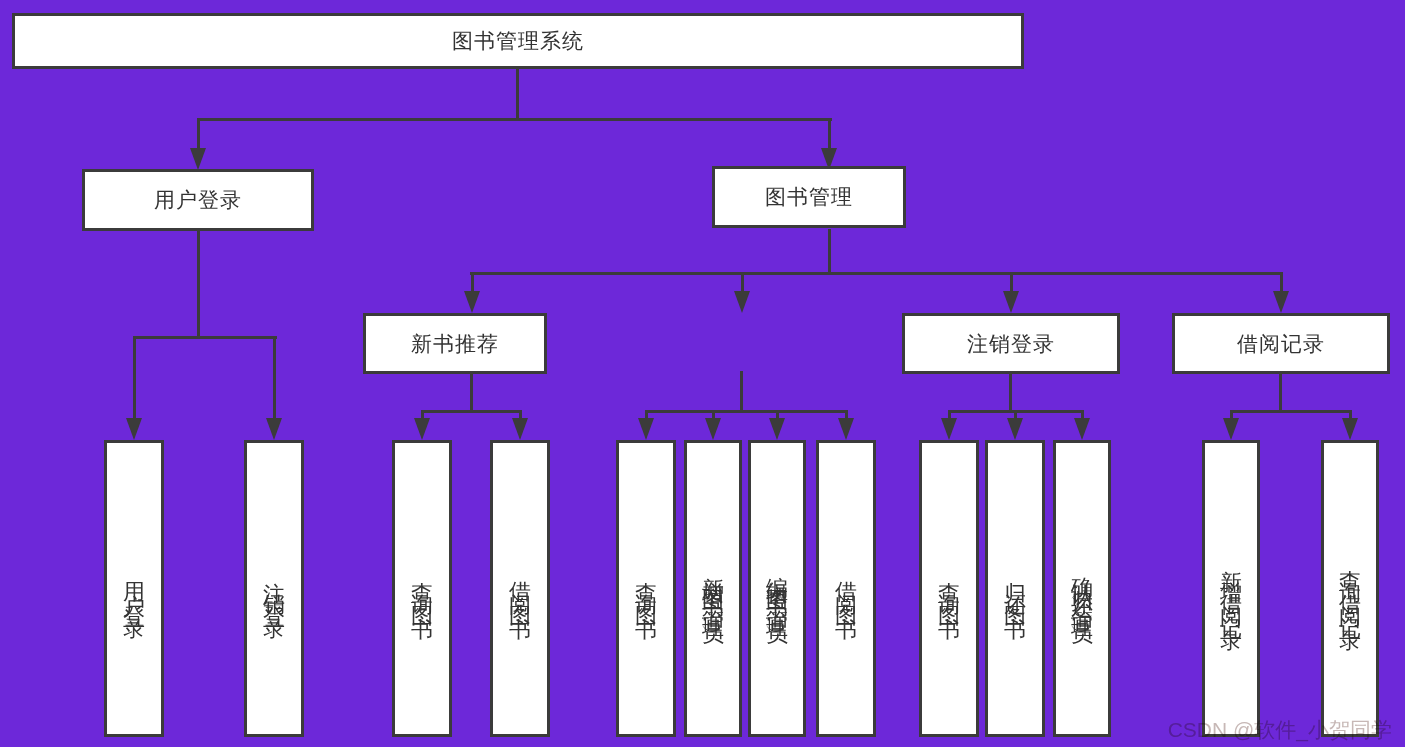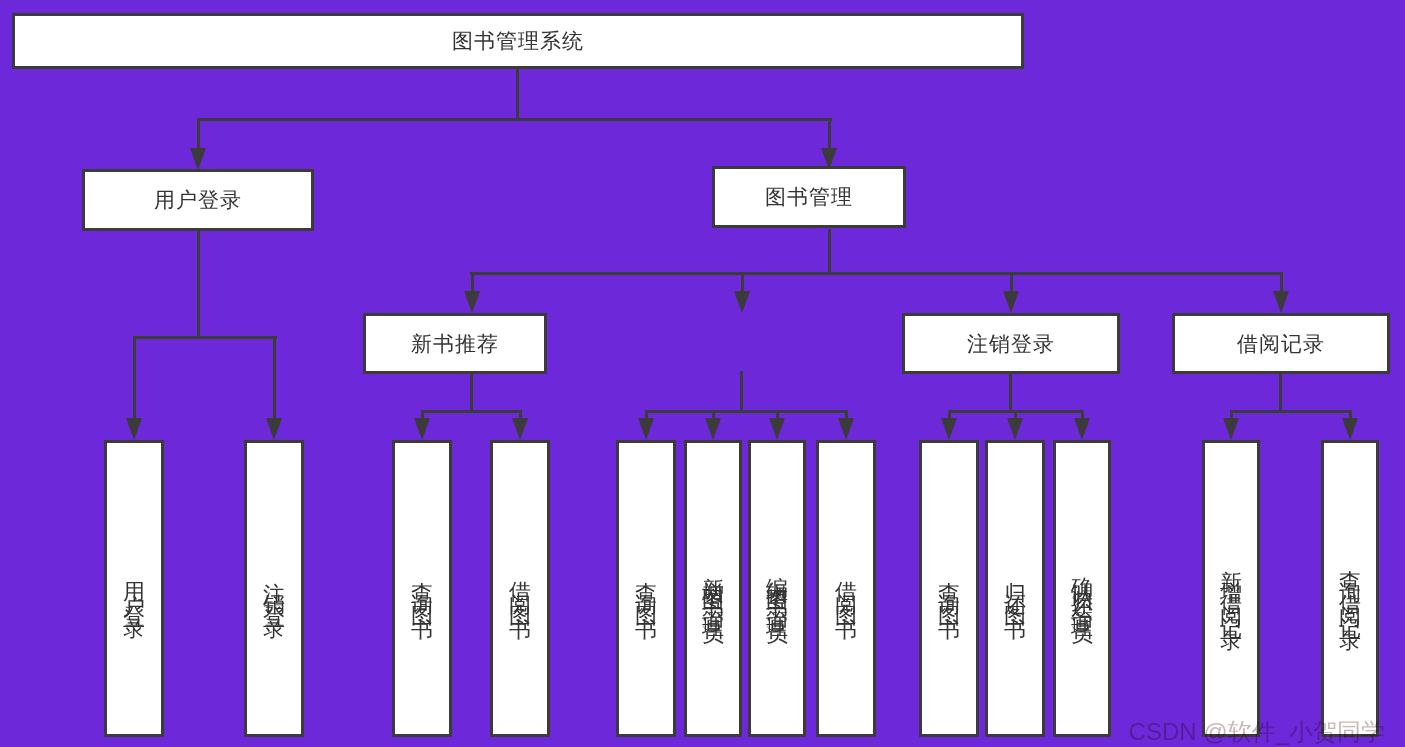--- a/index.html
+++ b/index.html
@@ -19,21 +19,21 @@
   }
   .vbox span.tight { letter-spacing:0.3em; }
   .h { position:absolute; height:3px; background:#3b3b3b; z-index:1; }
   .v { position:absolute; width:3px; background:#3b3b3b; z-index:1; }
   .tri {
     position:absolute; width:0; height:0; z-index:1;
     border-left:8px solid transparent; border-right:8px solid transparent;
     border-top:22px solid #3b3b3b;
   }
   .watermark {
-    position:absolute; top:716px; right:20px; font-size:24px;
+    position:absolute; top:716px; right:13px; font-size:21px;
     color:#c7b8b6; mix-blend-mode:multiply; z-index:10; white-space:nowrap;
   }
 </style>
 </head>
 <body>
 
 <div class="canvas">
 
   <div class="box" style="left:12px; top:13px; width:1012px; height:56px;">图书管理系统</div>
 

